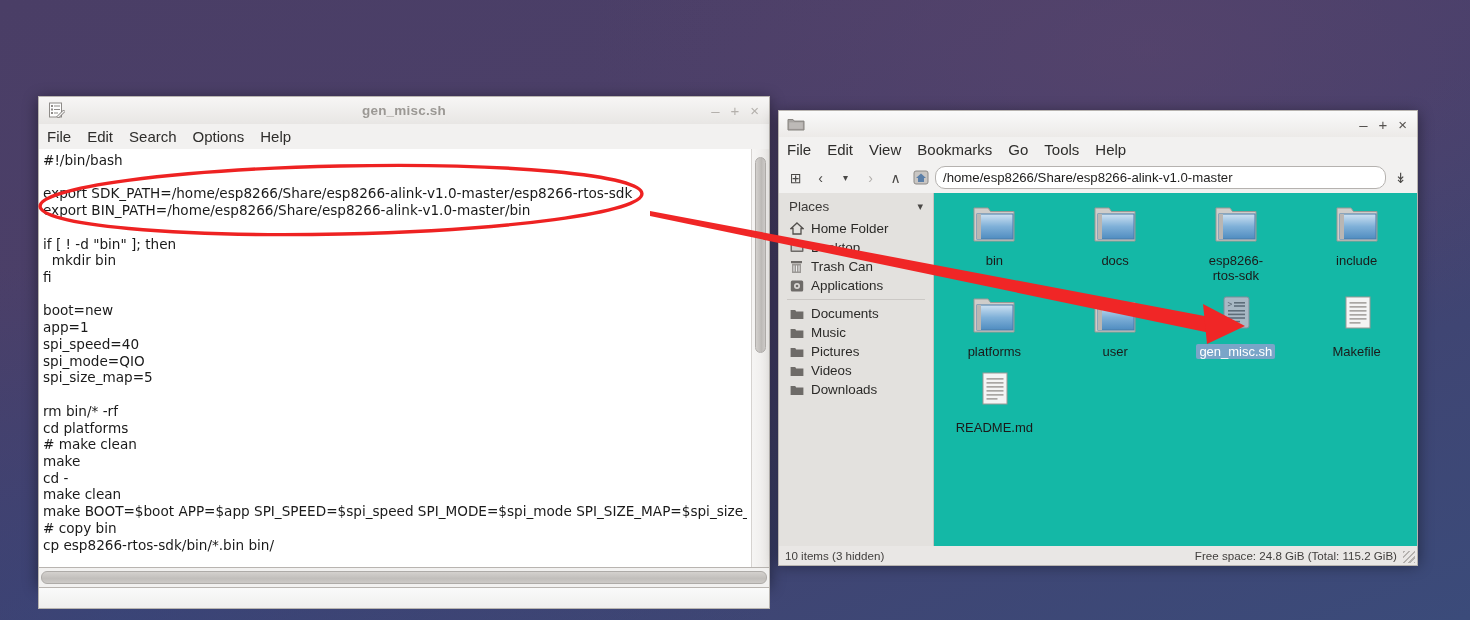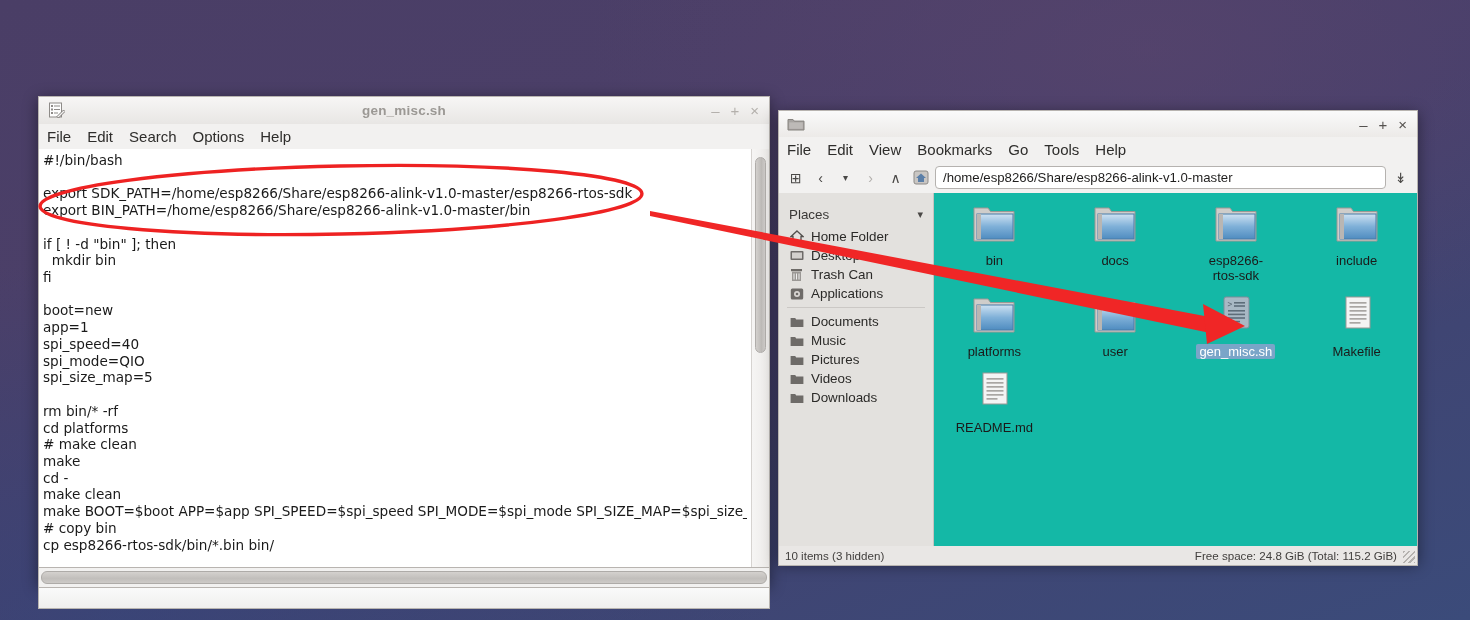--- a/index.html
+++ b/index.html
@@ -63,26 +63,26 @@
                background:linear-gradient(#fafafa,#f0efee); }
 
   
   #fm{ left:778px; top:110px; width:640px; height:452px; }
   #fm .titlebar{ background:linear-gradient(#fafafa,#eceae8); }
   #fm-toolbar{ display:flex; align-items:center; gap:4px; height:31px; padding:0 6px;
                background:#f2f1f0; border-left:1px solid #b8b4b0; border-right:1px solid #b8b4b0; }
   .tb-btn{ width:21px; height:21px; display:flex; align-items:center; justify-content:center;
            font-size:14px; color:#4a4846; cursor:pointer; border-radius:3px; }
   .tb-btn.dim{ color:#b2afac; }
-  .pathbar{ flex:1; height:23px; background:#fff; border:1px solid #b5b2af; border-radius:4px;
+  .pathbar{ flex:1; height:23px; background:#fff; border:1px solid #b5b2af; border-radius:10px;
             display:flex; align-items:center; padding:0 7px; font-size:13.2px; color:#1f1e1d; }
   #fm-main{ display:flex; height:353px; border-left:1px solid #b8b4b0; border-right:1px solid #b8b4b0; }
   #places{ width:155px; background:#e3e1de; border-right:1px solid #c6c3c0; padding-top:4px; }
   .places-head{ display:flex; align-items:center; justify-content:space-between;
-                padding:2px 10px 5px 10px; font-size:13.4px; color:#3a3836;margin-top:8px; }
+                padding:2px 10px 5px 10px; font-size:13.4px; color:#3a3836; }
   .place{ display:flex; align-items:center; gap:7px; padding:2px 10px; font-size:13.4px; color:#2b2a28; cursor:pointer; }
   .place .pi{ width:15px; height:15px; display:inline-flex; align-items:center; justify-content:center; flex:0 0 15px; }
   .places-sep{ height:1px; background:#cbc8c5; margin:4px 8px; }
   #filepane{ flex:1; background:#14b8a6; position:relative; padding:10px 0 0 0; }
   .grid{ display:grid; grid-template-columns:repeat(4,1fr); row-gap:11px; }
   .fitem{ display:flex; flex-direction:column; align-items:center; gap:4px; cursor:pointer; }
   .fitem .lbl{ font-size:13px; color:#1b1a19; text-align:center; line-height:15px; max-width:96px; }
   .fitem .lbl.sel{ background:#7aa5c8; color:#fff; padding:0 3px; border-radius:2px; }
   #statusbar{ height:20px; border:1px solid #b8b4b0; border-top:none; background:#e9e7e5;
               display:flex; align-items:center; justify-content:space-between;

